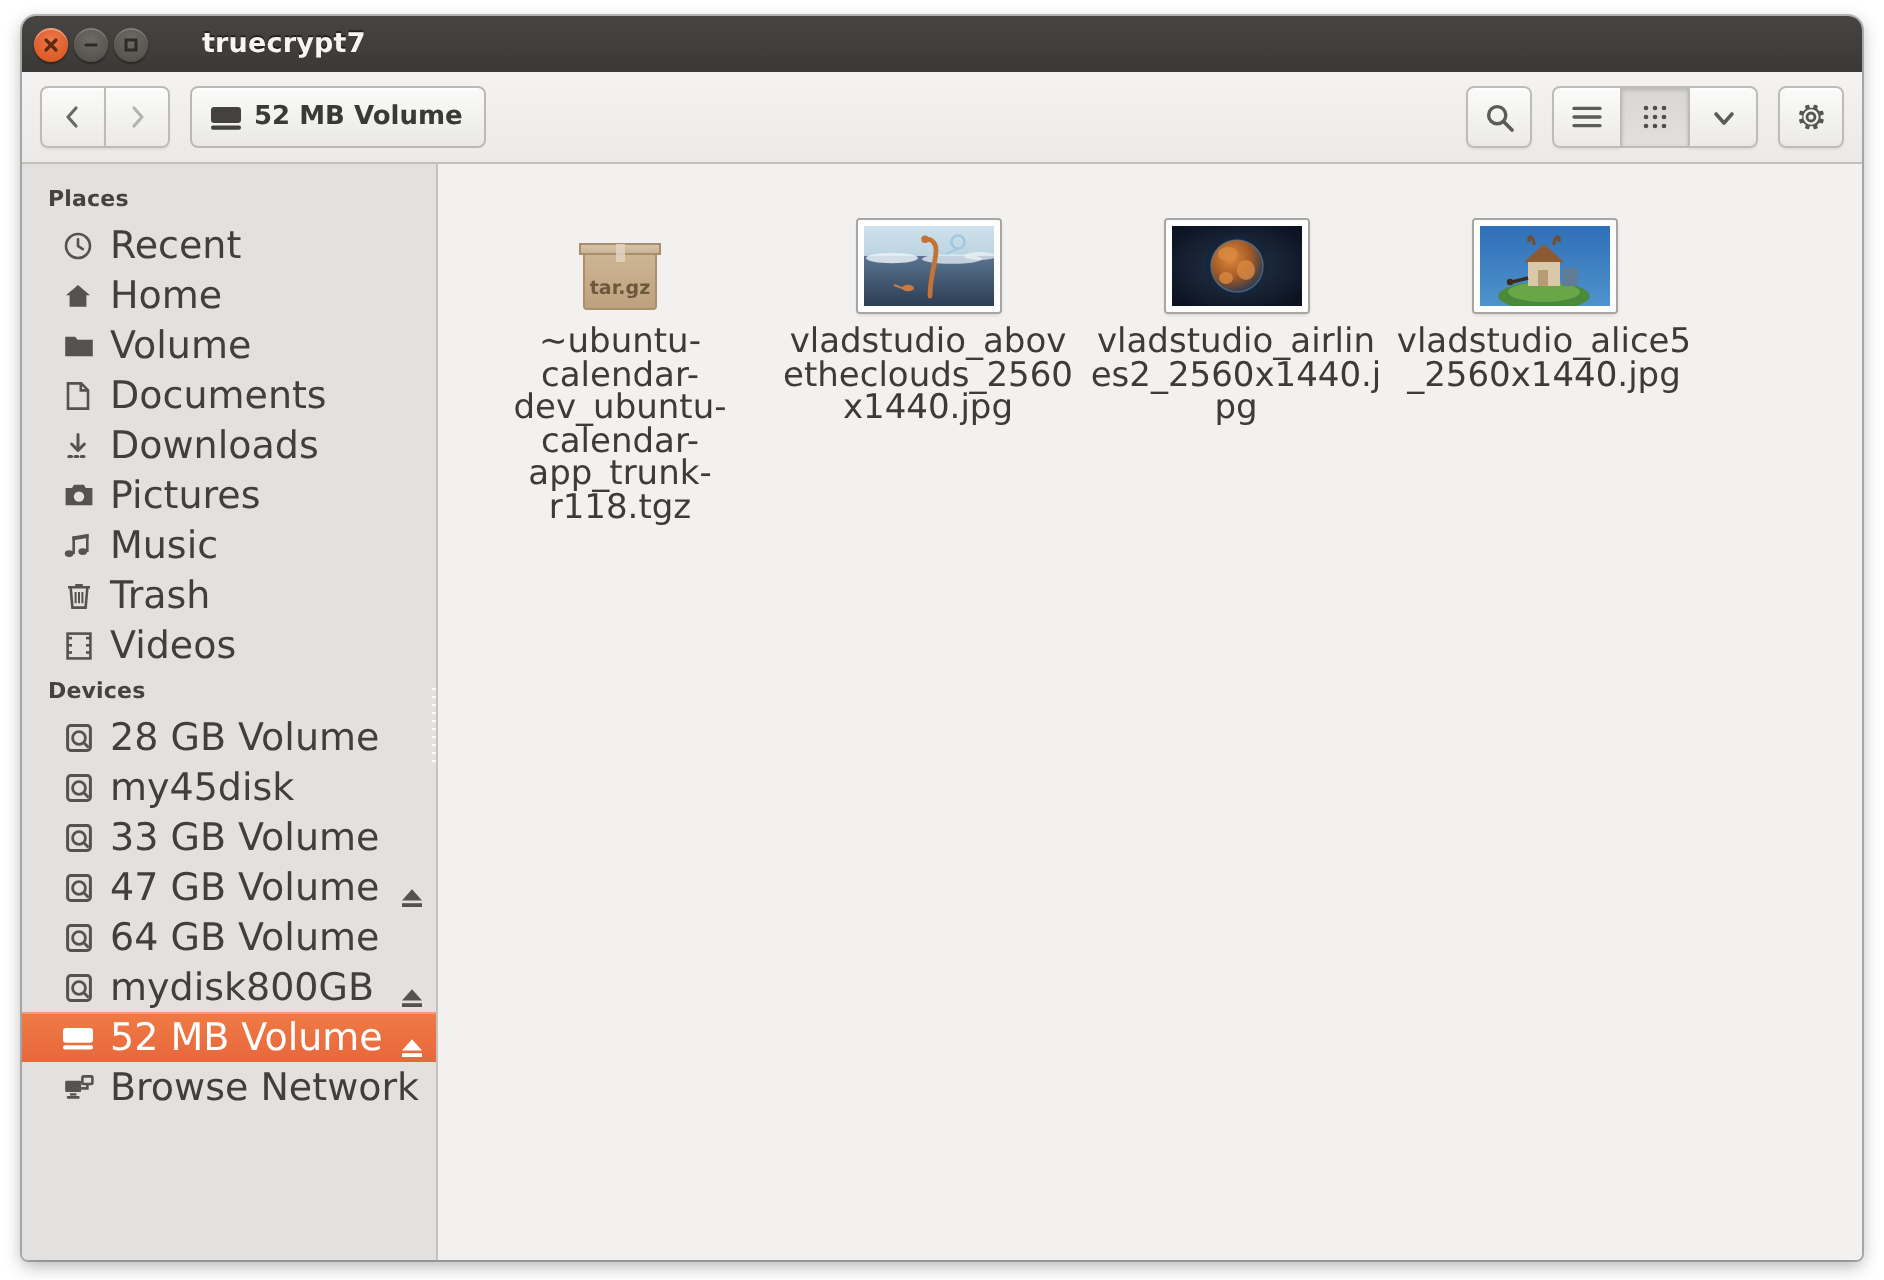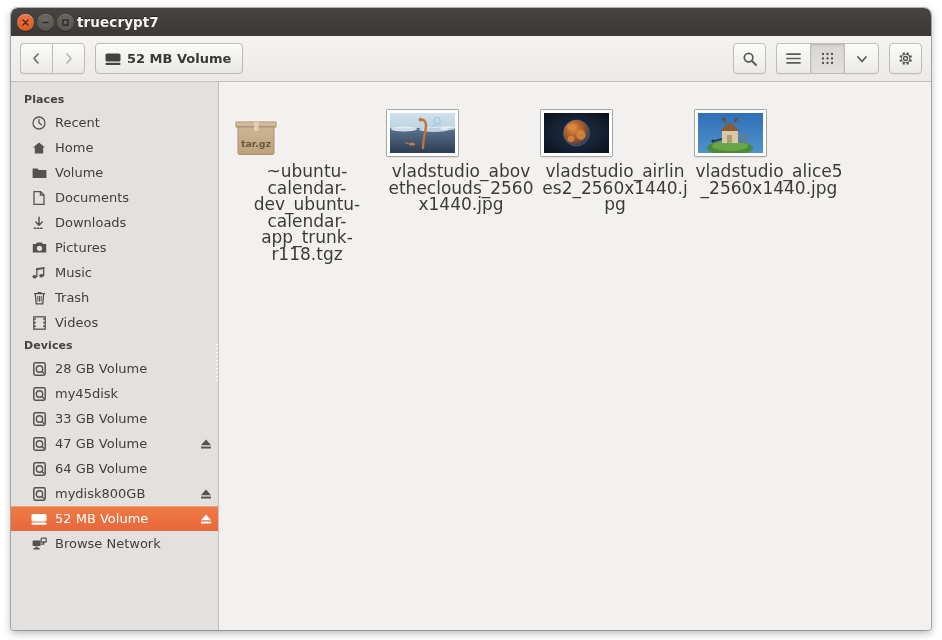--- a/index.html
+++ b/index.html
@@ -57,21 +57,21 @@
   .win-btn.close {
     background: radial-gradient(circle at 50% 35%, #f0774a 0%, #dd5c28 70%, #c44d1e 100%);
     box-shadow: inset 0 1px 0 rgba(255,255,255,0.35), 0 1px 1px rgba(0,0,0,0.35);
   }
   .win-btn.min, .win-btn.max {
     background: radial-gradient(circle at 50% 35%, #6e6b66 0%, #58554f 70%, #4a4742 100%);
     box-shadow: inset 0 1px 0 rgba(255,255,255,0.18), 0 1px 1px rgba(0,0,0,0.35);
   }
   .win-btn svg { display:block; }
   .title-text {
-    margin-left: 0;
+    margin-left: 24px;
     color: #f6f5f4;
     font-size: 13.5px;
     font-weight: bold;
     letter-spacing: 0.1px;
     text-shadow: 0 -1px 0 rgba(0,0,0,0.5);
   }
 
   
   .toolbar {
     position: relative;
@@ -166,21 +166,21 @@
     color: #45433f;
     padding: 4px 0 4px 13px;
     letter-spacing: 0.1px;
   }
   .sb-item {
     height: 25px;
     display: flex;
     align-items: center;
     padding-left: 14px;
     padding-right: 6px;
-    font-size: 13px;
+    font-size: 19px;
     color: #403f3c;
     gap: 8px;
     position: relative;
   }
   .sb-item .sb-label { flex: 1; white-space: nowrap; }
   .sb-item.selected {
     background: linear-gradient(to bottom, #ef7b45 0%, #e8673c 100%);
     color: #ffffff;
     box-shadow: inset 0 1px 0 rgba(255,255,255,0.25);
   }
@@ -198,21 +198,21 @@
   }
   .filegrid {
     display: flex;
     padding: 14px 0 0 14px;
     gap: 0;
   }
   .fileitem {
     width: 154px;
     display: flex;
     flex-direction: column;
-    align-items: flex-start;
+    align-items: center;
     padding-top: 4px;
   }
   .thumbwrap {
     height: 56px;
     display: flex;
     align-items: flex-end;
     justify-content: center;
   }
   .thumb-photo {
     width: 65px;

